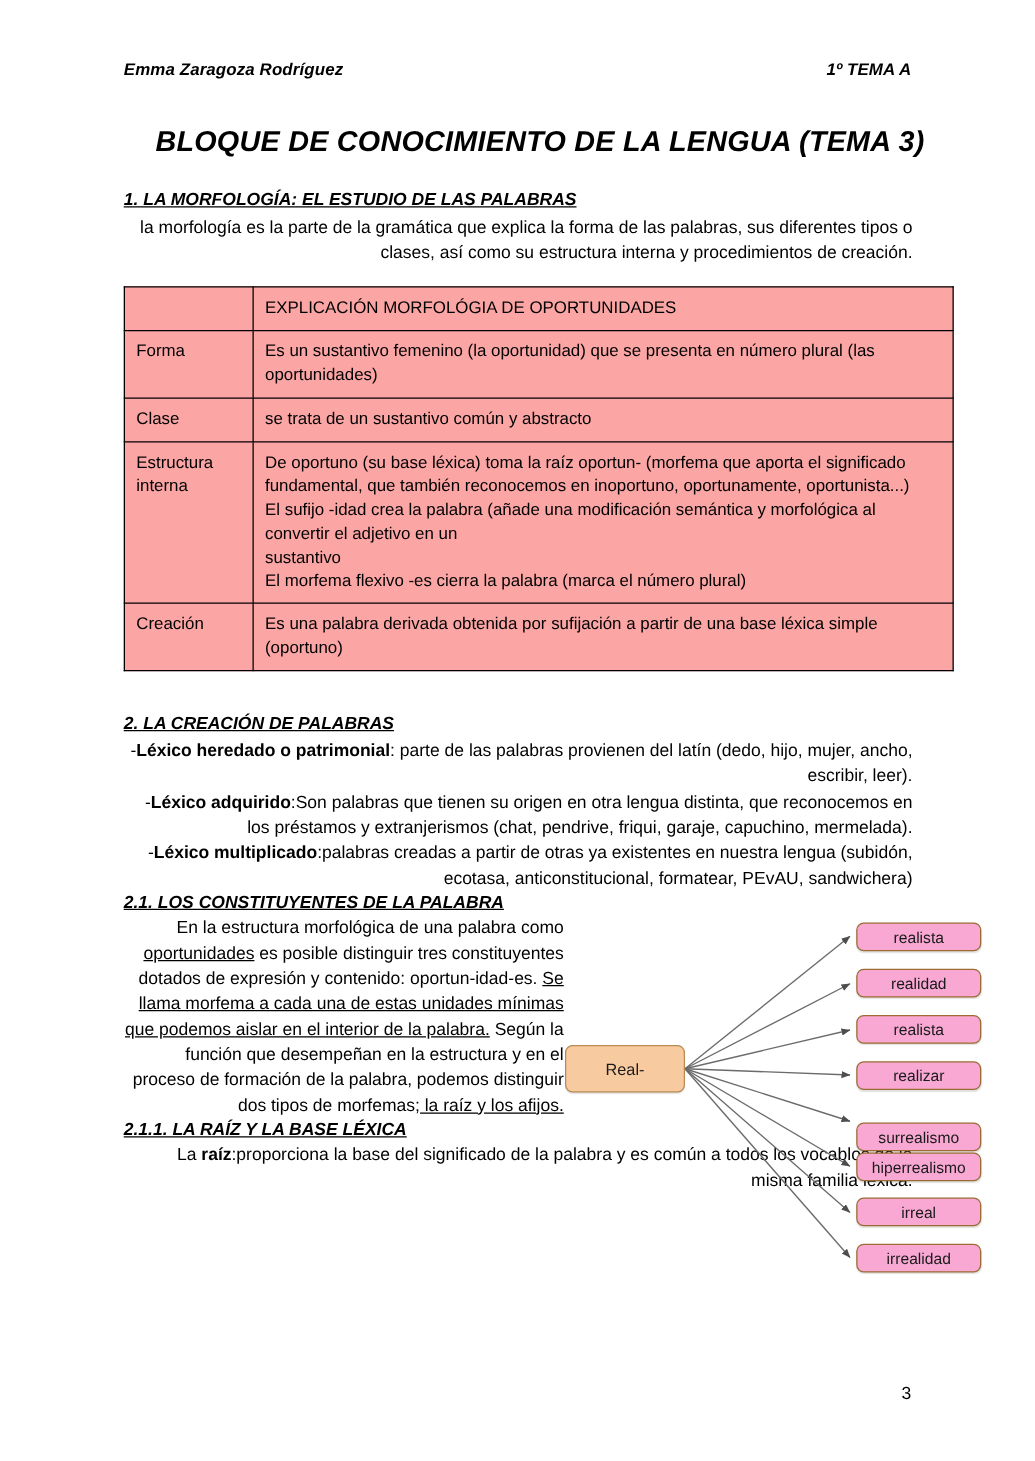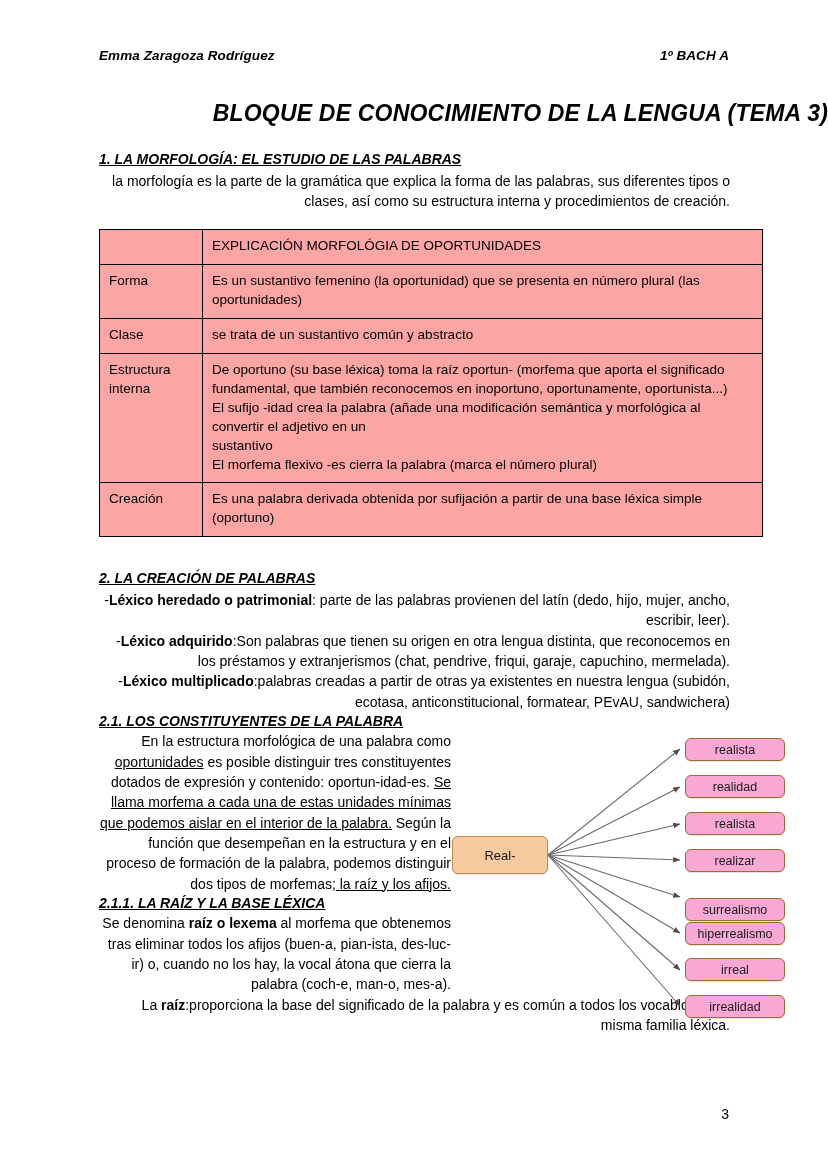--- a/index.html
+++ b/index.html
@@ -36,21 +36,21 @@
     font-size: 13.5px;
     letter-spacing: 0.1px;
   }
 
   
   .doc-title {
     position: absolute;
     top: 100px;
     left: 0;
     right: 0;
-    text-align: right;
+    text-align: center;
     font-size: 23px;
     font-weight: bold;
     font-style: italic;
     letter-spacing: 0.2px;
     padding-left: 36px;
   }
 
   
   .content {
     position: absolute;
@@ -165,21 +165,21 @@
     font-size: 14px;
   }
 </style>
 </head>
 <body>
 
 <div class="page">
 
   <div class="doc-header">
     <span>Emma Zaragoza Rodríguez</span>
-    <span>1º BACH A</span>
+    <span>1º TEMA A</span>
   </div>
 
   <div class="doc-title">BLOQUE DE CONOCIMIENTO DE LA LENGUA (TEMA 3)</div>
 
   <div class="content">
 
     <h2 class="section">1. LA MORFOLOGÍA: EL ESTUDIO DE LAS PALABRAS</h2>
     <p class="para">la morfología es la parte de la gramática que explica la forma de las palabras, sus diferentes tipos o clases, así como su estructura interna y procedimientos de creación.</p>
 
     <table class="morf">
@@ -222,21 +222,20 @@
     <p class="para"><span>-</span><span class="b">Léxico multiplicado</span><span>:</span><span>palabras creadas a partir de otras ya existentes en nuestra lengua (subidón, ecotasa, anticonstitucional, formatear, PEvAU, sandwichera)</span></p>
 
     <h3 class="subsection">2.1. LOS CONSTITUYENTES DE LA PALABRA</h3>
 
     <div class="split">
       <div class="split-text">
         <p class="para"><span>En la estructura morfológica de una palabra como </span><span class="u">oportunidades</span><span> es posible distinguir tres constituyentes dotados de expresión y contenido: oportun-idad-es. </span><span class="u">Se llama morfema a cada una de estas unidades mínimas que podemos aislar en el interior de la palabra.</span><span> Según la función que desempeñan en la estructura y en el proceso de formación de la palabra, podemos distinguir dos tipos de morfemas</span><span class="u">; la raíz y los afijos.</span></p>
 
         <h3 class="subsection">2.1.1. LA RAÍZ Y LA BASE LÉXICA</h3>
 
-        <p class="para"><span>Se denomina </span><span class="b">raíz o lexema</span><span> al morfema que obtenemos tras eliminar todos los afijos (buen-a, pian-ista, des-luc-ir) o, cuando no los hay, la vocal átona que cierra la palabra (coch-e, man-o, mes-a).</span></p>
       </div>
     </div>
 
     <p class="para"><span> La </span><span class="b">raíz</span><span>:proporciona la base del significado de la palabra y es común a todos los vocablos de la misma familia léxica.</span></p>
 
   </div>
 
   <div class="diagram">
     <svg viewBox="0 0 344 300">
       <defs>

